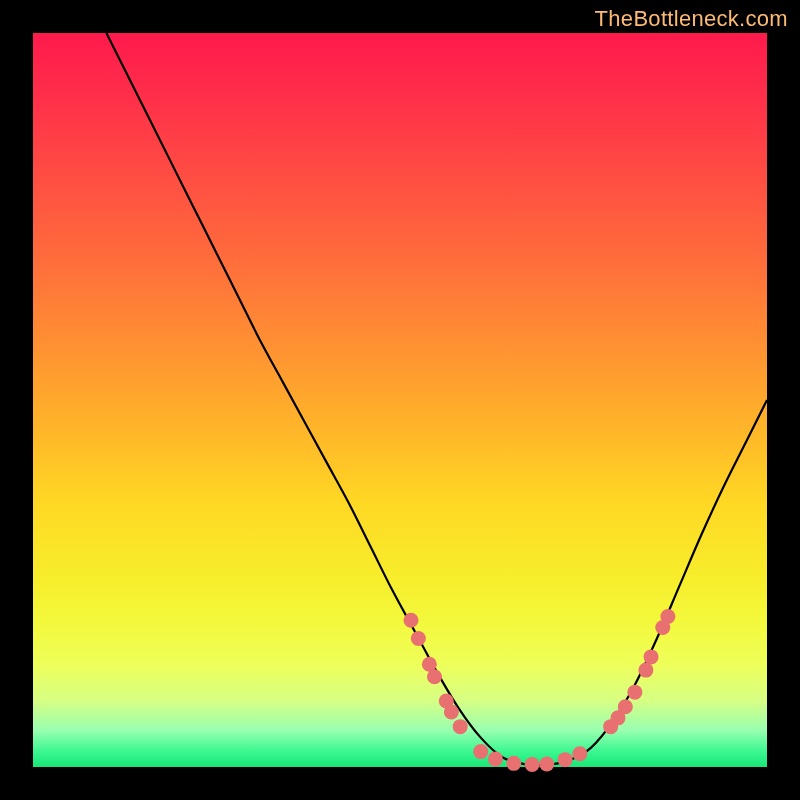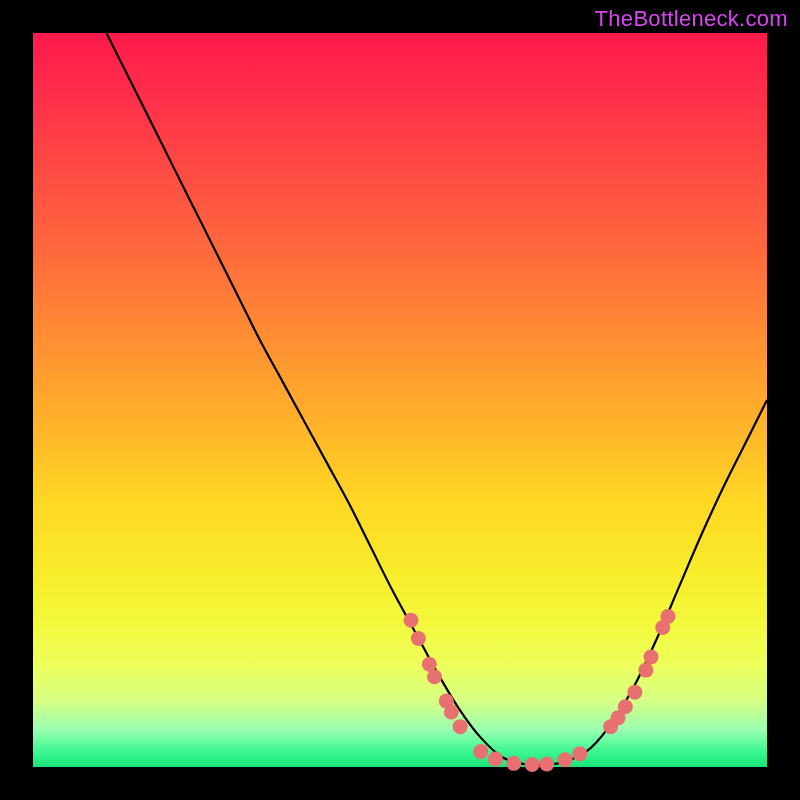--- a/index.html
+++ b/index.html
@@ -37,21 +37,21 @@
       #d6ff84 91%,
       #98ffb0 95%,
       #38f78f 98%,
       #19e676 100%
     );
   }
   .watermark {
     position: absolute;
     top: 6px;
     right: 12px;
-    color: #d946ef;
+    color: #fdba74;
     font-size: 22px;
     letter-spacing: 0.3px;
     user-select: none;
   }
   svg.curve {
     position: absolute;
     left: 0;
     top: 0;
     width: 734px;
     height: 734px;

